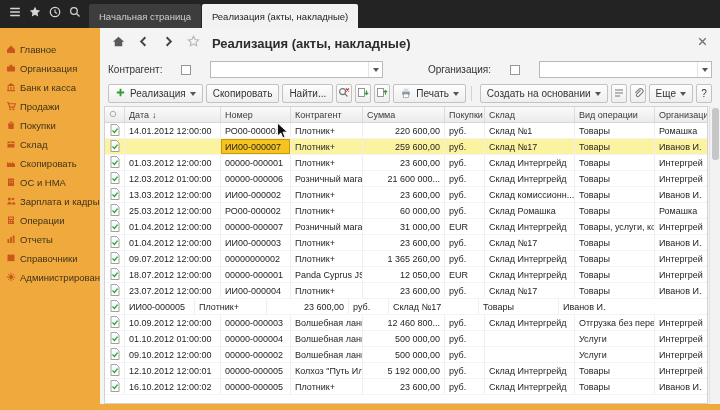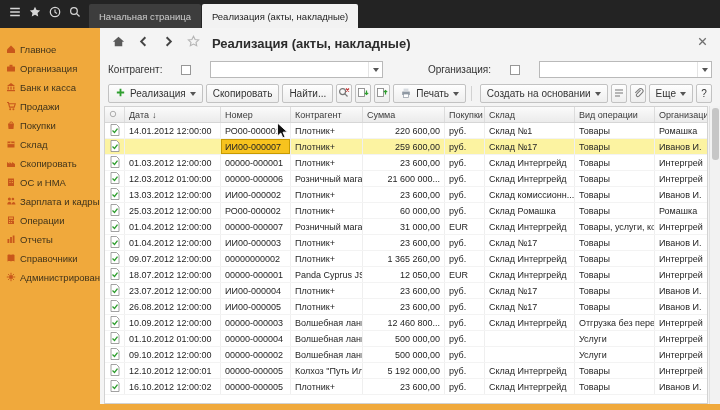--- a/index.html
+++ b/index.html
@@ -533,21 +533,20 @@
             <div class="cell" style="width: 80px; flex: 0 0 auto;">Товары</div>
             <div class="cell" style="width: 55px; flex: 1 1 0%;">Иванов И.</div>
           </div>
           <div class="row">
             <div class="cell iconcell" style="width: 20px; flex: 0 0 auto;">
               <span><svg width="10" height="12" viewBox="0 0 10 12">
                   <path d="M1 .5h5.5L9 3v8.5H1z" fill="#fff" stroke="#8a8a8a" stroke-width="0.8"></path>
                   <path d="M2.5 6.5l2 2 3-3.8" fill="none" stroke="#2e9e2e" stroke-width="1.3"></path>
                 </svg></span>
             </div>
-            <div class="cell" style="width: 96px; flex: 0 0 auto;">26.08.2012 12:00:00</div>
             <div class="cell" style="width: 70px; flex: 0 0 auto;">ИИ00-000005</div>
             <div class="cell" style="width: 72px; flex: 0 0 auto;">Плотник+</div>
             <div class="cell num" style="width: 82px; flex: 0 0 auto;">23 600,00</div>
             <div class="cell" style="width: 40px; flex: 0 0 auto;">руб.</div>
             <div class="cell" style="width: 90px; flex: 0 0 auto;">Склад №17</div>
             <div class="cell" style="width: 80px; flex: 0 0 auto;">Товары</div>
             <div class="cell" style="width: 55px; flex: 1 1 0%;">Иванов И.</div>
           </div>
           <div class="row">
             <div class="cell iconcell" style="width: 20px; flex: 0 0 auto;">

